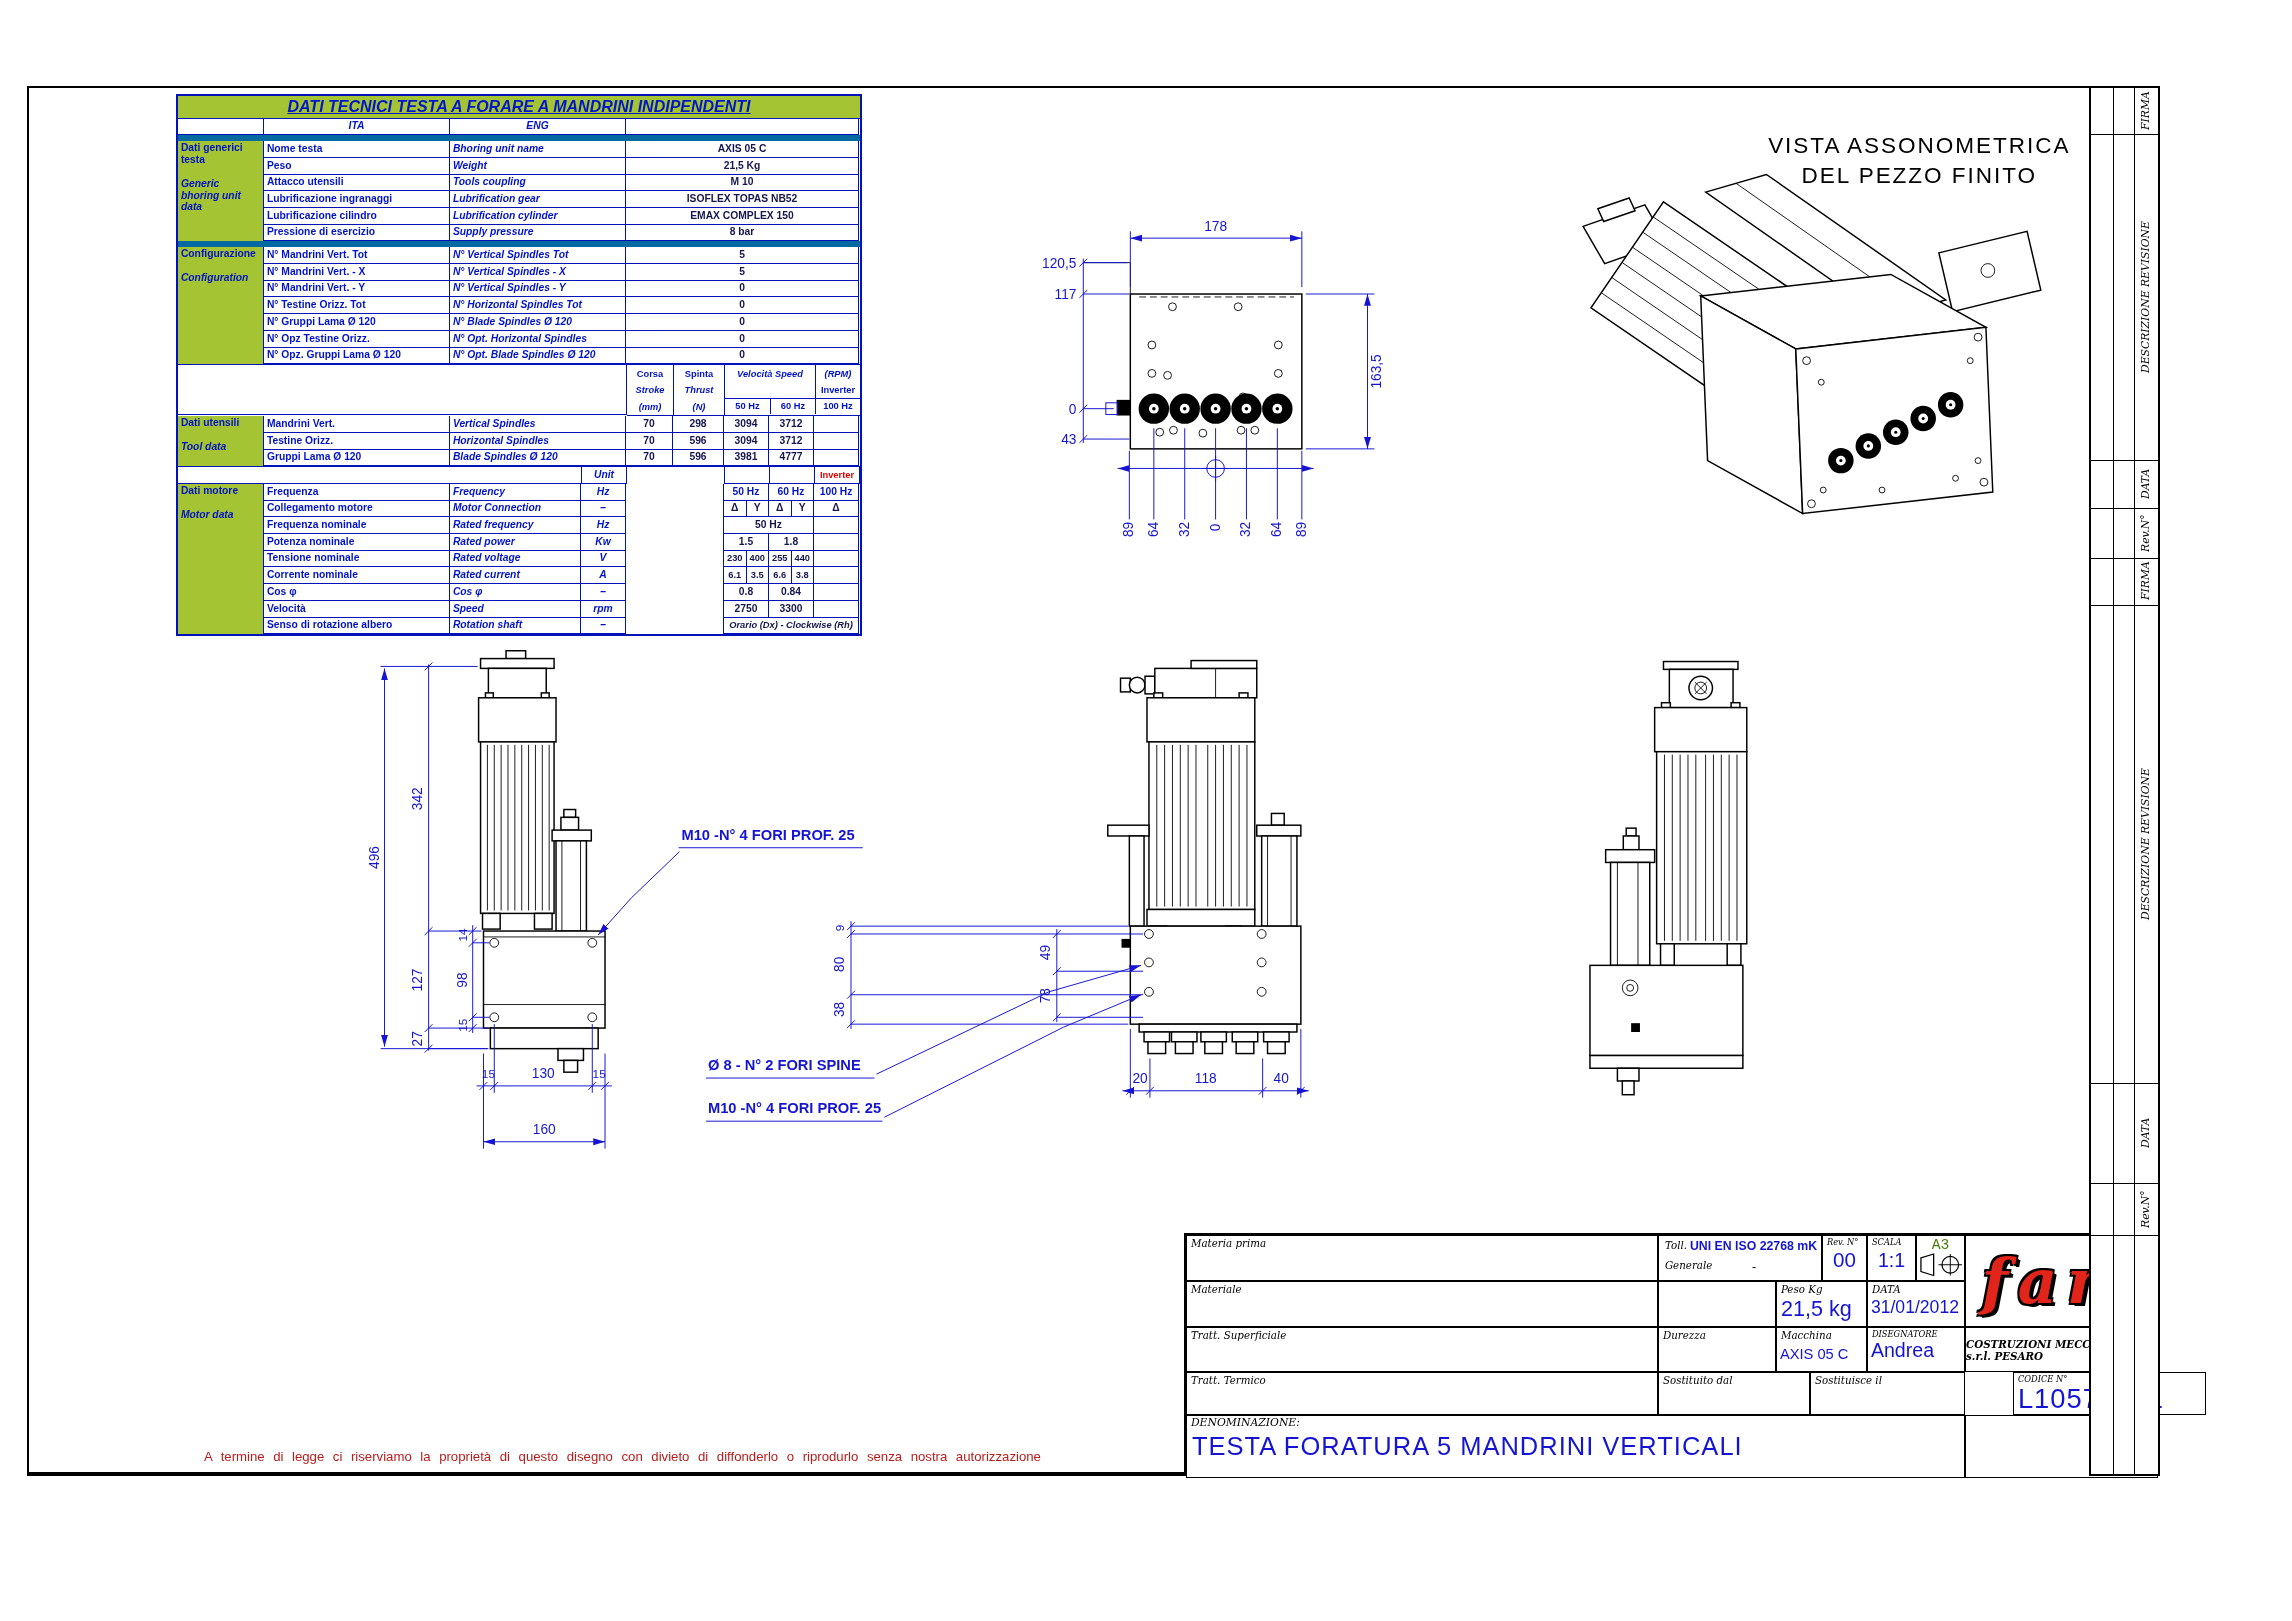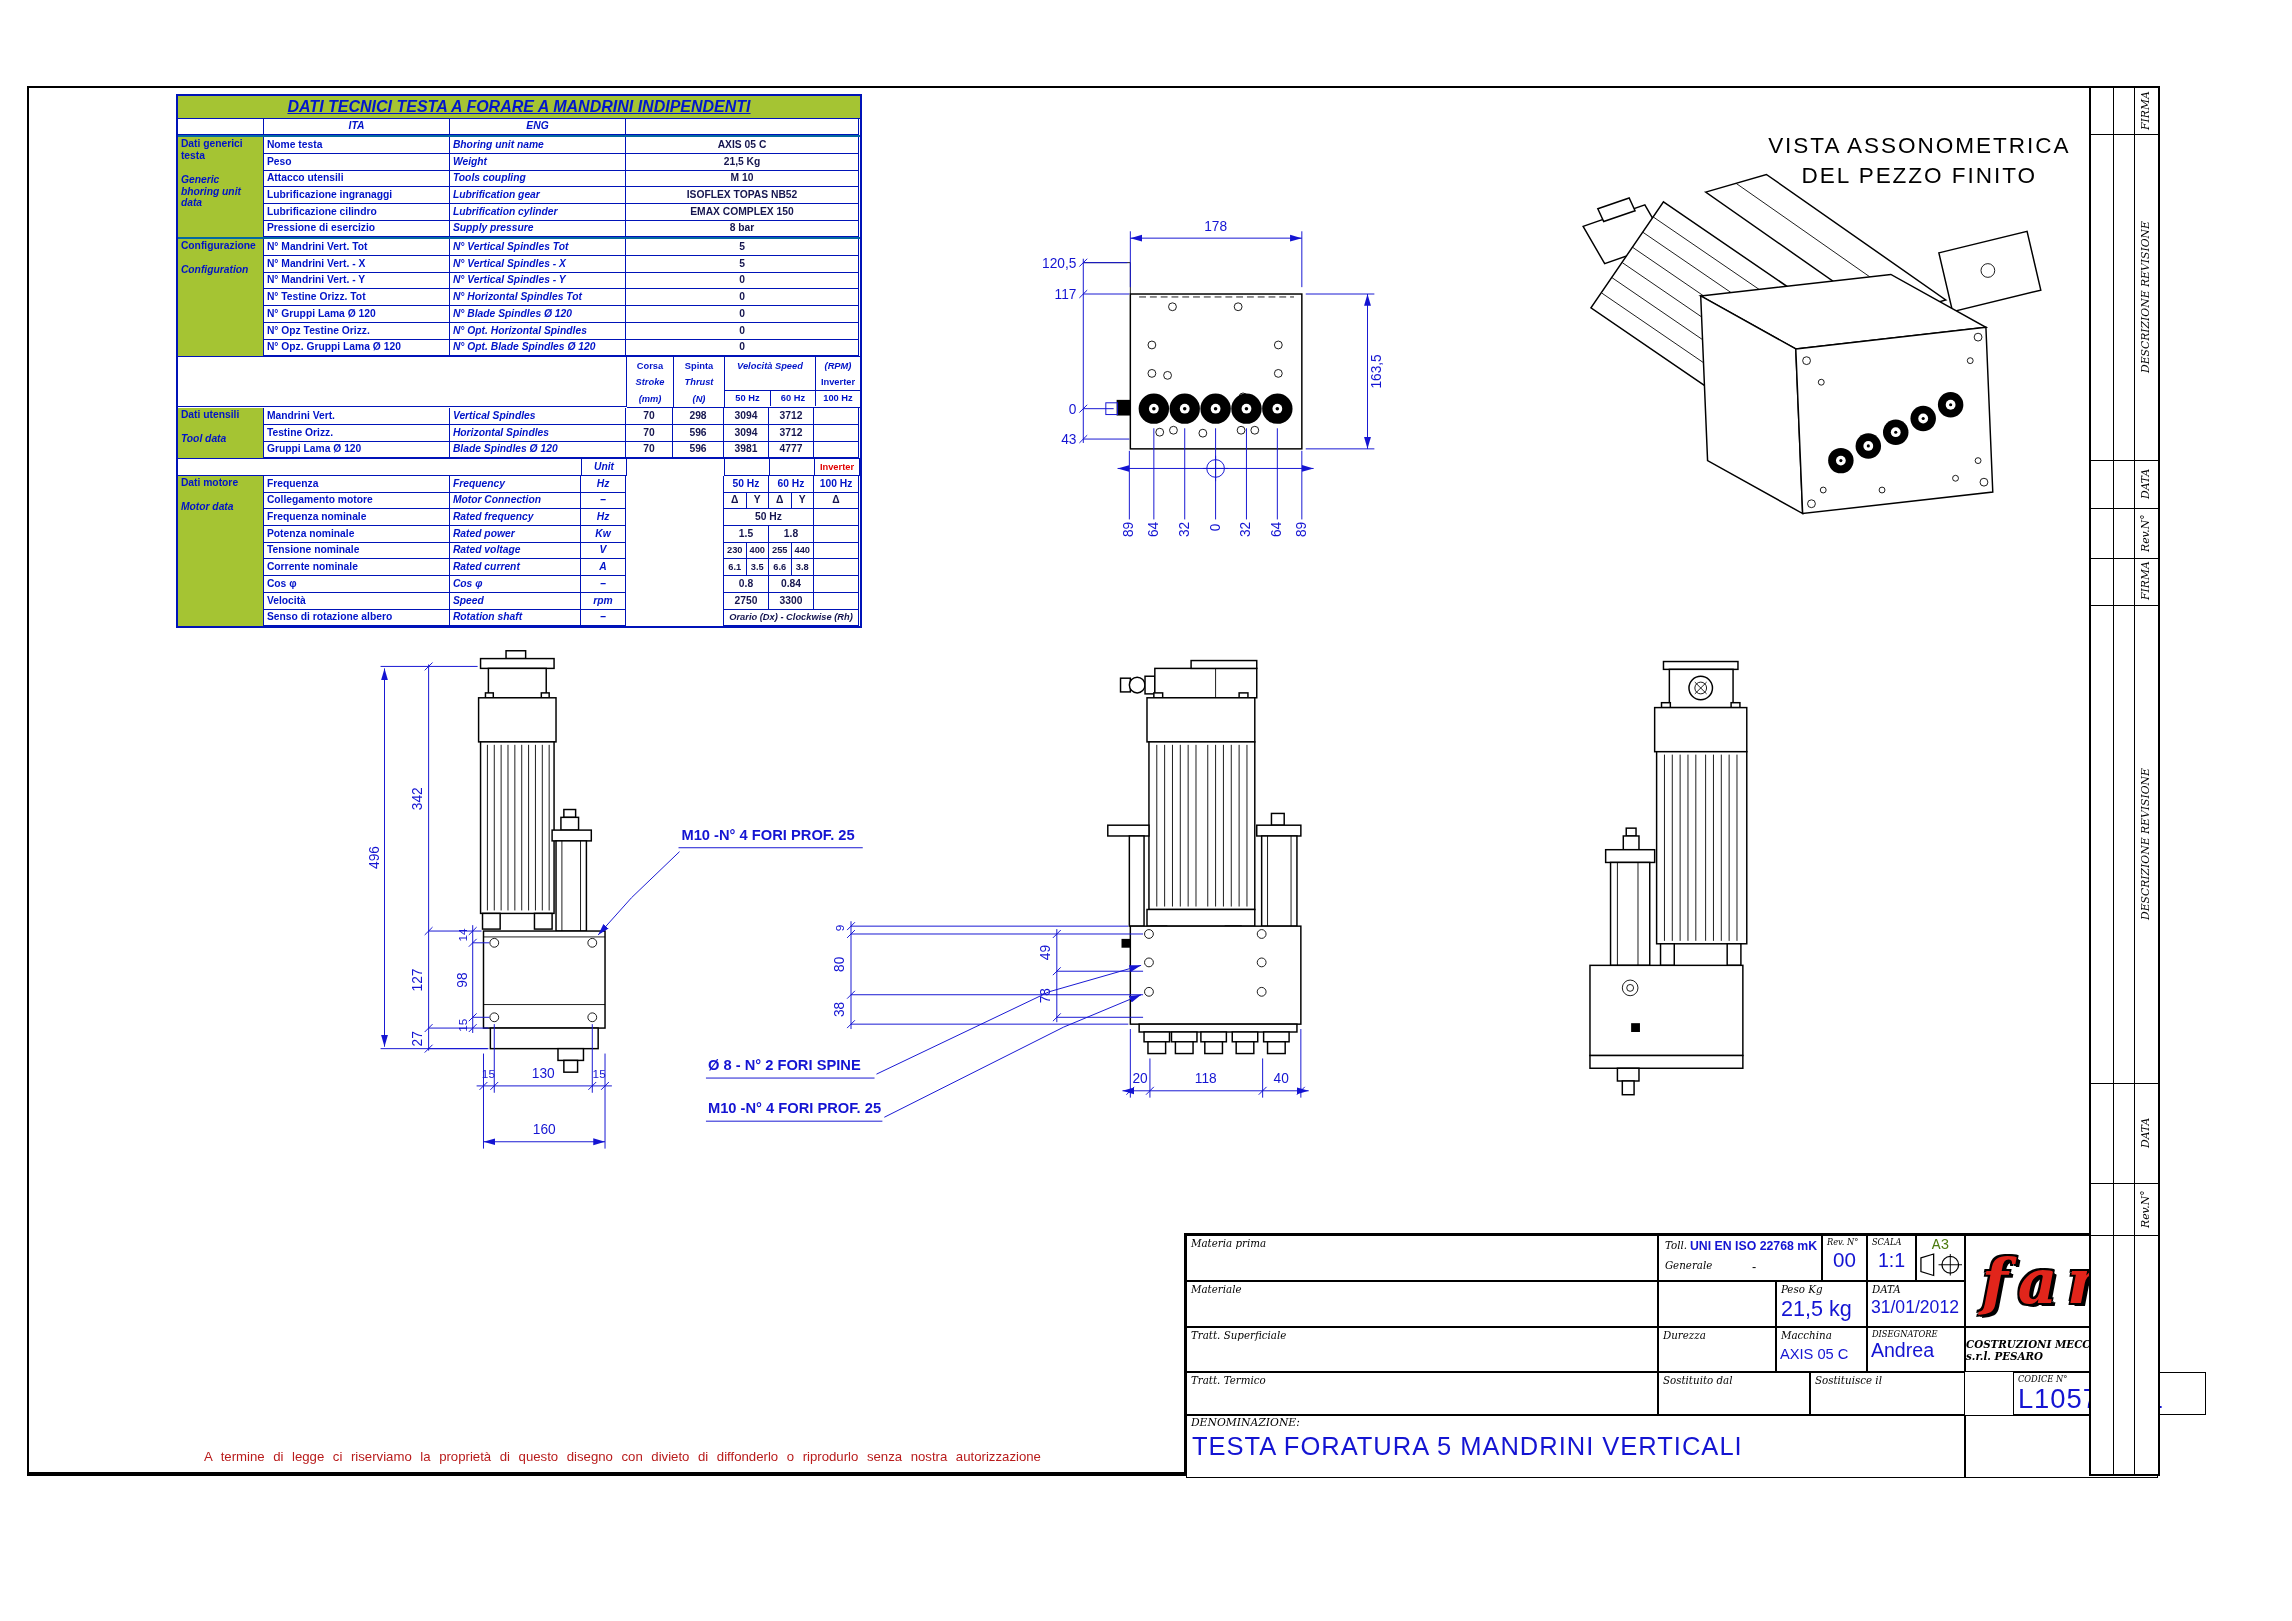--- a/index.html
+++ b/index.html
@@ -13,21 +13,21 @@
   .tc{box-sizing:border-box;border-right:1px solid #0013b8;border-bottom:1px solid #0013b8;
       display:flex;align-items:center;padding:0 2.9px;font-size:10.3px;font-weight:bold;
       color:#0013c8;background:#fff;height:16.7px;line-height:1;overflow:hidden;white-space:nowrap;}
   .ital{font-style:italic;}
   .ctr{justify-content:center;text-align:right;padding:0;}
   .val{color:#15154f;justify-content:center;}
   .red{color:#e00000;}
   .title-row{height:21.6px;background:#a5c433;border-bottom:1px solid #0013b8;display:flex;align-items:center;
       justify-content:center;color:#0016cc;font-weight:bold;font-style:italic;font-size:16px;
       text-decoration:underline;}
-  .sect{display:flex;border-top:2px solid #0369a1;}
+  .sect{display:flex;border-top:6px solid #0369a1;}
   .glabel{width:86px;box-sizing:border-box;border-right:1px solid #0013b8;background:#a5c433;
       padding:1px 2.9px;font-size:10.3px;font-weight:bold;color:#0013c8;line-height:11.8px;}
   .glabel .ge{font-style:italic;margin-top:12px;}
   .rows{flex:1;}
   .w-ita{width:186px;}.w-eng{width:176px;}.w-val{width:233px;}
   .w-corsa{width:47px;}.w-spinta{width:51px;}.w-hz{width:45px;}
   .w-eng2{width:131px;}.w-unit{width:45px;}.w-void{width:98px;}
   .w-half{width:22.5px;}.w-span2{width:90px;}.w-span3{width:135px;}
   .w-e458{width:449px;}.w-e412{width:404px;}
   .mvoid{border-bottom:none;}

